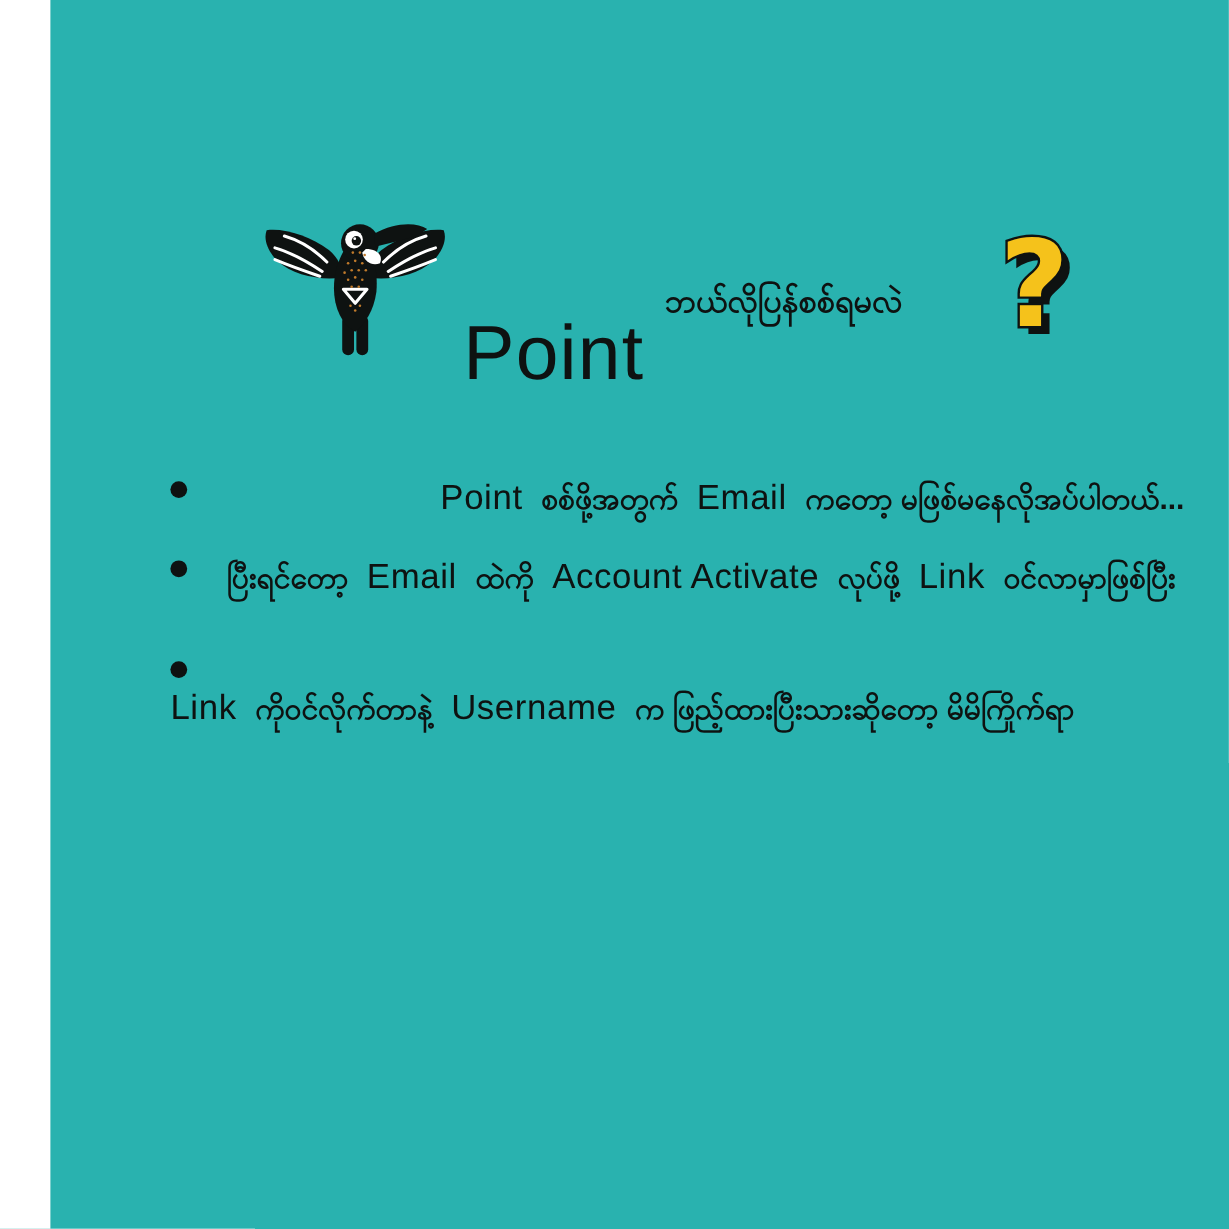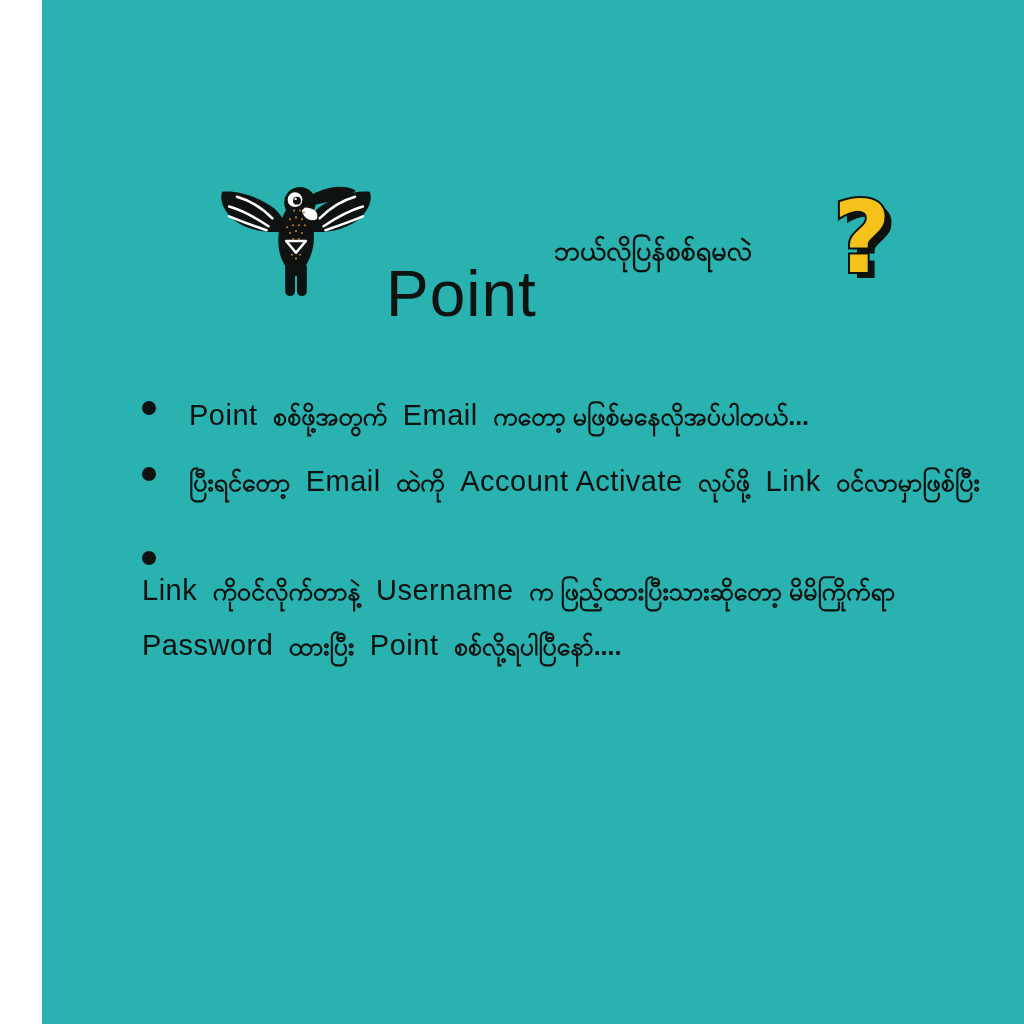--- a/index.html
+++ b/index.html
@@ -57,21 +57,21 @@
   .qmark svg { width: 100%; height: 100%; display: block; }
 
   
   .bullet-item {
     position: absolute;
     left: 100px;
     width: 845px;
     display: flex;
     align-items: flex-start;
   }
-  .item-1 { top: 390px; }
+  .item-1 { top: 390px; justify-content: space-between; }
   .item-2 { top: 456px; }
   .item-3 { top: 540px; flex-direction: column; }
 
   .dot {
     flex: none;
     width: 14px;
     height: 14px;
     border-radius: 50%;
     background: #0e1211;
     margin-top: 11px;
@@ -205,22 +205,16 @@
 
   <div class="bullet-item item-3">
     <span class="dot"></span>
     <p class="bullet-text">
       <span class="line">
         <span class="seg en">Link</span>
         <span class="seg my">ကိုဝင်လိုက်တာနဲ့</span>
         <span class="seg en">Username</span>
         <span class="seg my">က ဖြည့်ထားပြီးသားဆိုတော့ မိမိကြိုက်ရာ</span>
       </span>
-      <span class="line">
-        <span class="seg en">Password</span>
-        <span class="seg my">ထားပြီး</span>
-        <span class="seg en">Point</span>
-        <span class="seg my">စစ်လို့ရပါပြီနော်....</span>
-      </span>
     </p>
   </div>
 
 </div>
 
 </body></html>

